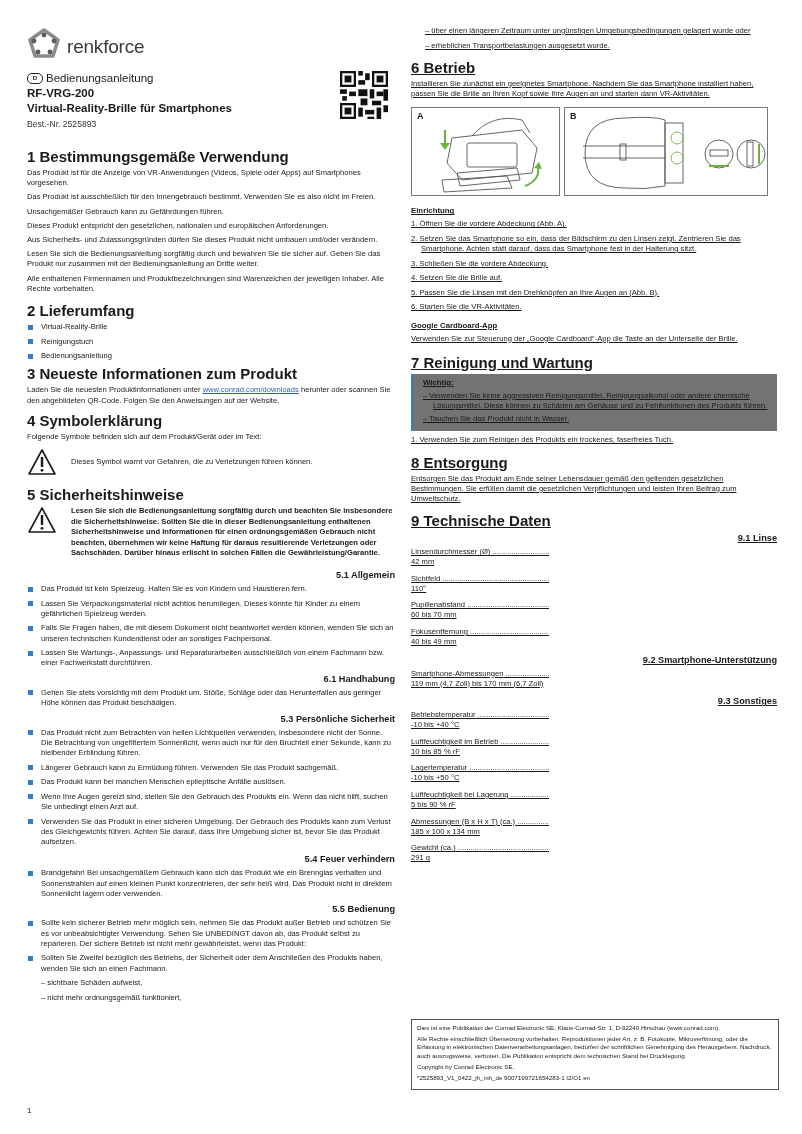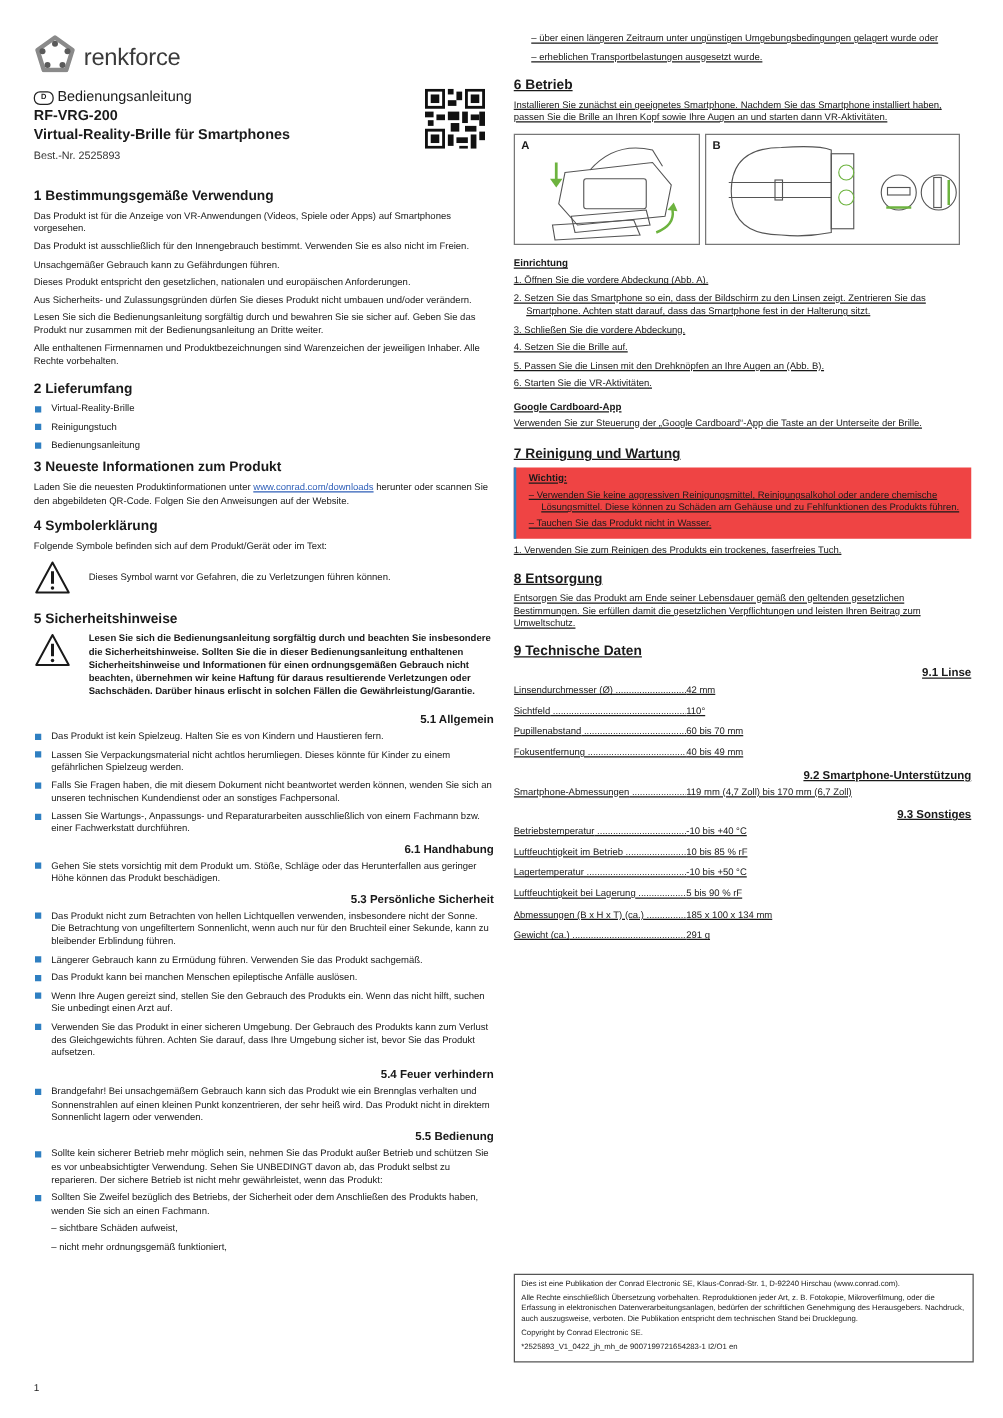--- a/index.html
+++ b/index.html
@@ -3,44 +3,44 @@
 <meta charset="utf-8">
 <style>
   html, body { margin:0; padding:0; background:#fff; }
   body { width:802px; height:1134px; position:relative; overflow:hidden;
          font-family:"Liberation Sans", sans-serif; color:#1a1a1a; }
   .col { position:absolute; top:0; }
   .left { left:27px; width:368px; }
   .right { left:411px; width:366px;text-decoration:underline; }
   p, li { font-size:7.6px; line-height:10.2px; margin:0; }
   .para { margin-bottom:4px; }
-  h2 { font-size:11px; font-weight:bold; margin:0 0 4px 0; line-height:14px; }
+  h2 { font-size:15px; font-weight:bold; margin:0 0 4px 0; line-height:14px; }
   h3 { font-size:9.2px; font-weight:bold; margin:0 0 3px 0; line-height:12px;text-align:right; }
   h4 { font-size:7.8px; font-weight:bold; margin:0 0 3px 0; line-height:10px; }
   ul.bul { list-style:none; padding:0; margin:0 0 4px 0; }
   ul.bul li { position:relative; padding-left:14px; margin-bottom:4.4px; }
   ul.bul li::before { content:""; position:absolute; left:1px; top:2.5px; width:5px; height:5px; background:#2f7fc1; }
   .dash { padding-left:14px; margin-bottom:4.4px; }
   .logo { position:absolute; left:27px; top:28px; display:flex; align-items:flex-end; }
   .logo-text { font-size:19px; color:#3a3a3a; margin-left:6px; letter-spacing:-0.2px; }
   .qr { position:absolute; left:340px; top:71px; width:48px; height:48px; }
   .doc-head { position:absolute; left:27px; top:72px; }
   .subtitle { font-size:11.5px; display:flex; align-items:center; gap:3px; }
   .lang-icon { display:inline-flex; align-items:center; justify-content:center; width:14px; height:9px; border:1px solid #222; border-radius:5px; font-size:6px; font-weight:bold; }
   .model { font-size:11.5px; font-weight:bold; margin-top:2px; line-height:15px; }
   .art { font-size:8.6px; margin-top:3px; color:#333; }
   .warn-row { display:flex; align-items:center; gap:14px; margin:6px 0 12px 0; }
   .warn-row2 { display:flex; align-items:flex-start; gap:14px; margin:2px 0 10px 0; }
   .bold-p { font-size:7.6px; line-height:10.6px; font-weight:bold; }
   .fig { display:flex; gap:4px; margin:8px 0 10px 0; }
   .fig-box { border:1px solid #777; height:87px; position:relative; }
   .fig-label { position:absolute; left:5px; top:3px; font-size:9px; font-weight:bold; }
-  .note { background:#ef4444; border-left:2px solid #2f7fc1; padding:4px 8px 4px 10px; margin:4px 0 4px 0; }
+  .note { background:#737373; border-left:2px solid #2f7fc1; padding:4px 8px 4px 10px; margin:4px 0 4px 0; }
   .note .dash { padding-left:10px; text-indent:-10px; margin-bottom:3px; }
-  .spec { display:flex; font-size:7.6px; line-height:10px; margin-bottom:6.6px; }
+  .spec { display:flex; font-size:7.6px; line-height:10px; margin-bottom:6.6px;flex-direction:column; }
   .spec .k { width:138px; white-space:nowrap; overflow:hidden; }
   .spec .k::after { content:" ................................................................"; }
   .footer-box { position:absolute; left:411px; top:1019px; width:368px; border:1px solid #555; padding:4px 5px; box-sizing:border-box; }
   .footer-box p { font-size:6.2px; line-height:8.4px; margin-bottom:2.6px; }
   .page-num { position:absolute; left:27px; top:1106px; font-size:8px; }
   a.link { color:#2f5fb8; text-decoration:underline; }
   .ol p { padding-left:10px; text-indent:-10px; margin-bottom:4.4px; }
 </style>
 </head>
 <body>

